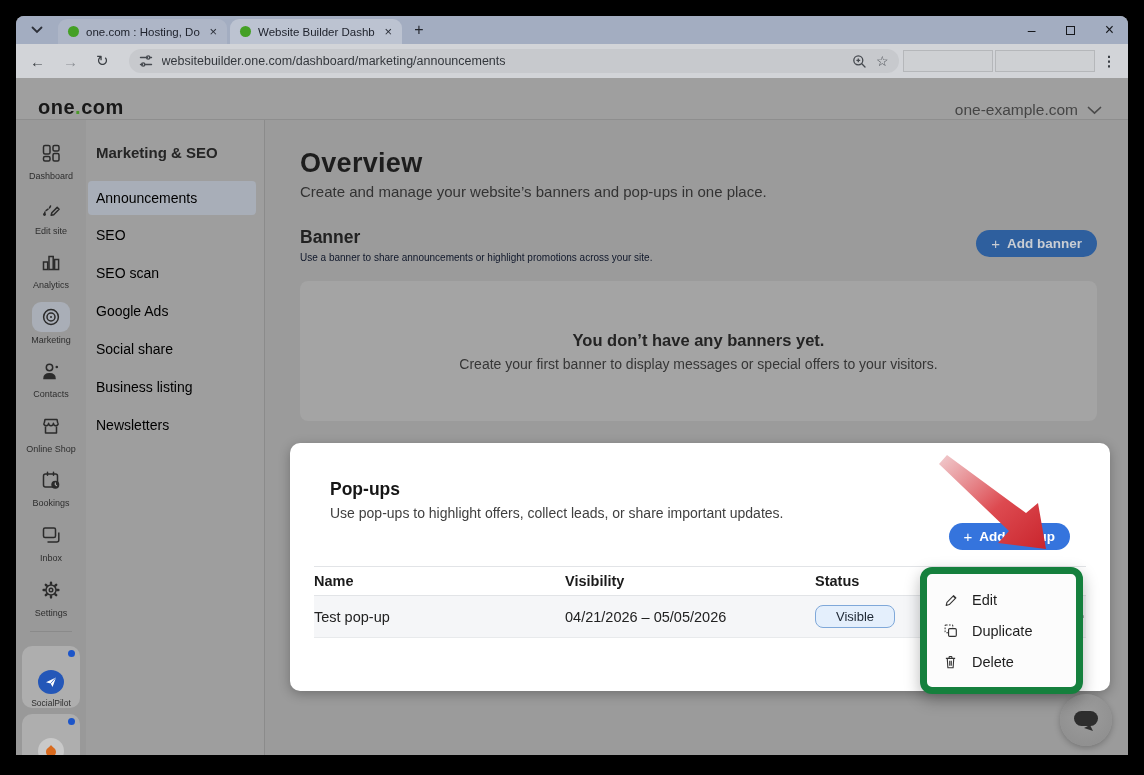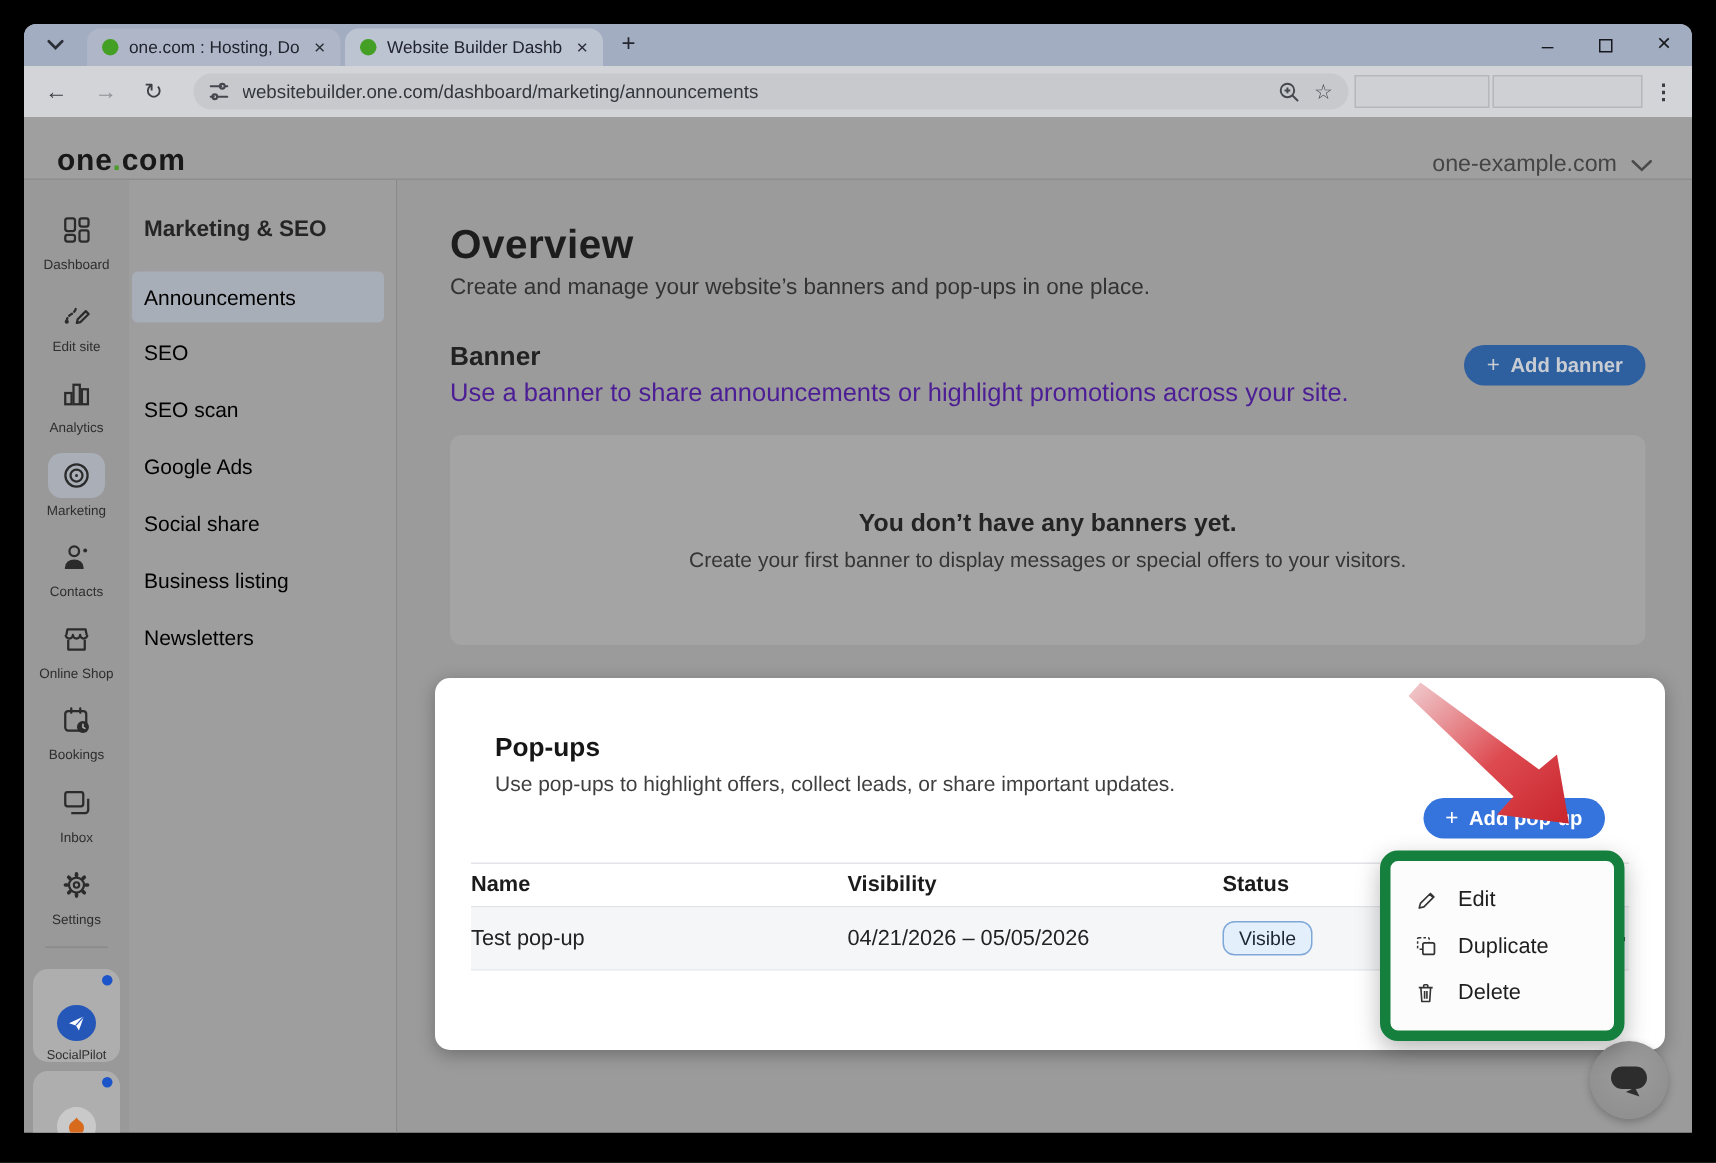--- a/index.html
+++ b/index.html
@@ -57,37 +57,37 @@
   .smitem { height:34px; margin:0 8px 2px 2px; display:flex; align-items:center; padding-left:8px; border-radius:4px; font-size:14px; color:#000000; }
   .smitem.active { background:#a8aeb8; }
   .smitem + .smitem { margin-top:2px; }
   .smlist .smitem:not(.active) { margin-top:2px; margin-bottom:0; height:36px; }
 
   .content { flex:1; position:relative; background:#9b9b9b; overflow:hidden; }
   .ovh1 { margin:28px 31px 4px 35px; font-size:27px; font-weight:700; color:#1d1d1d; letter-spacing:.3px; }
   .ovsub { margin:0 31px 0 35px; font-size:15px; color:#333; }
   .sechead { margin:27px 31px 0 35px; display:flex; align-items:flex-start; }
   .sechead .txt h2 { font-size:17.5px; font-weight:700; color:#222; margin-bottom:4px; }
-  .sechead .txt p { font-size:17px; color:#4c1d95; }
+  .sechead .txt p { font-size:10px; color:#0f172a; }
   .btn { margin-left:auto; height:27px; border-radius:14px; padding:0 15px; display:flex; align-items:center; gap:7px; font-size:13.5px; font-weight:600; border:none; }
   .btn .plus { font-size:15px; font-weight:400; }
   .btn.dim { background:#2e5f9e; color:#c9cdd3; margin-top:3px; }
   .btn.bright { background:#3574dd; color:#fff; margin-top:2px; }
   .banner-empty { margin:18px 31px 0 35px; height:140px; background:#a4a4a4; border-radius:8px; display:flex; flex-direction:column; align-items:center; justify-content:center; }
   .banner-empty h3 { font-size:16.5px; font-weight:700; color:#242424; margin-bottom:6px; }
   .banner-empty p { font-size:14px; color:#363636; }
 
   .popcard { margin:22px 0 0 25px; width:820px; height:248px; background:#fff; border-radius:10px; box-shadow:0 3px 12px rgba(0,0,0,.28); padding:20px 24px 0; }
   .popcard .txt h2 { font-size:17.5px; font-weight:700; color:#161616; margin-bottom:5px; }
   .popcard .txt p { font-size:14px; color:#3f3f3f; }
   .ptable { margin-top:16px; }
   .prow { display:grid; grid-template-columns:251px 250px 1fr 36px; align-items:center; }
   .prow.head { height:30px; border-top:1px solid #e2e4e7; border-bottom:1px solid #e2e4e7; font-size:14.5px; font-weight:700; color:#1b1b1b; }
   .prow.data { height:42px; background:#f5f6f8; border-bottom:1px solid #e8eaec; font-size:14.5px; color:#222; }
-  .badge { justify-self:start; padding:3px 10px; border-radius:8px; border:1.5px solid #7fa8d9; background:#e4effc; font-size:13px; color:#1d2733; }
+  .badge { justify-self:start; padding:3px 20px; border-radius:8px; border:1.5px solid #7fa8d9; background:#e4effc; font-size:13px; color:#1d2733; }
   .rowmenu { text-align:right; font-size:17px; font-weight:700; color:#3a3a3a; letter-spacing:1px; }
 
   
   .ctxmenu { position:absolute; left:904px; top:551px; width:163px; background:#fcfcfc; border:7px solid #15803d; border-radius:12px; box-shadow:0 6px 16px rgba(0,0,0,.28); padding:10px 0; z-index:30; }
   .ctxitem { display:flex; align-items:center; gap:13px; padding:6px 15px; font-size:14.5px; color:#1e1e1e; height:31px; }
   .arrow-annot { position:absolute; left:922px; top:438px; z-index:25; pointer-events:none; }
   .chatbtn { position:absolute; left:1044px; top:678px; width:52px; height:52px; border-radius:50%; background:radial-gradient(circle at 50% 40%, #9c9c9c, #8c8c8c); box-shadow:0 2px 6px rgba(0,0,0,.25); display:flex; align-items:center; justify-content:center; z-index:20; }
 
   svg { display:block; }
 </style>

